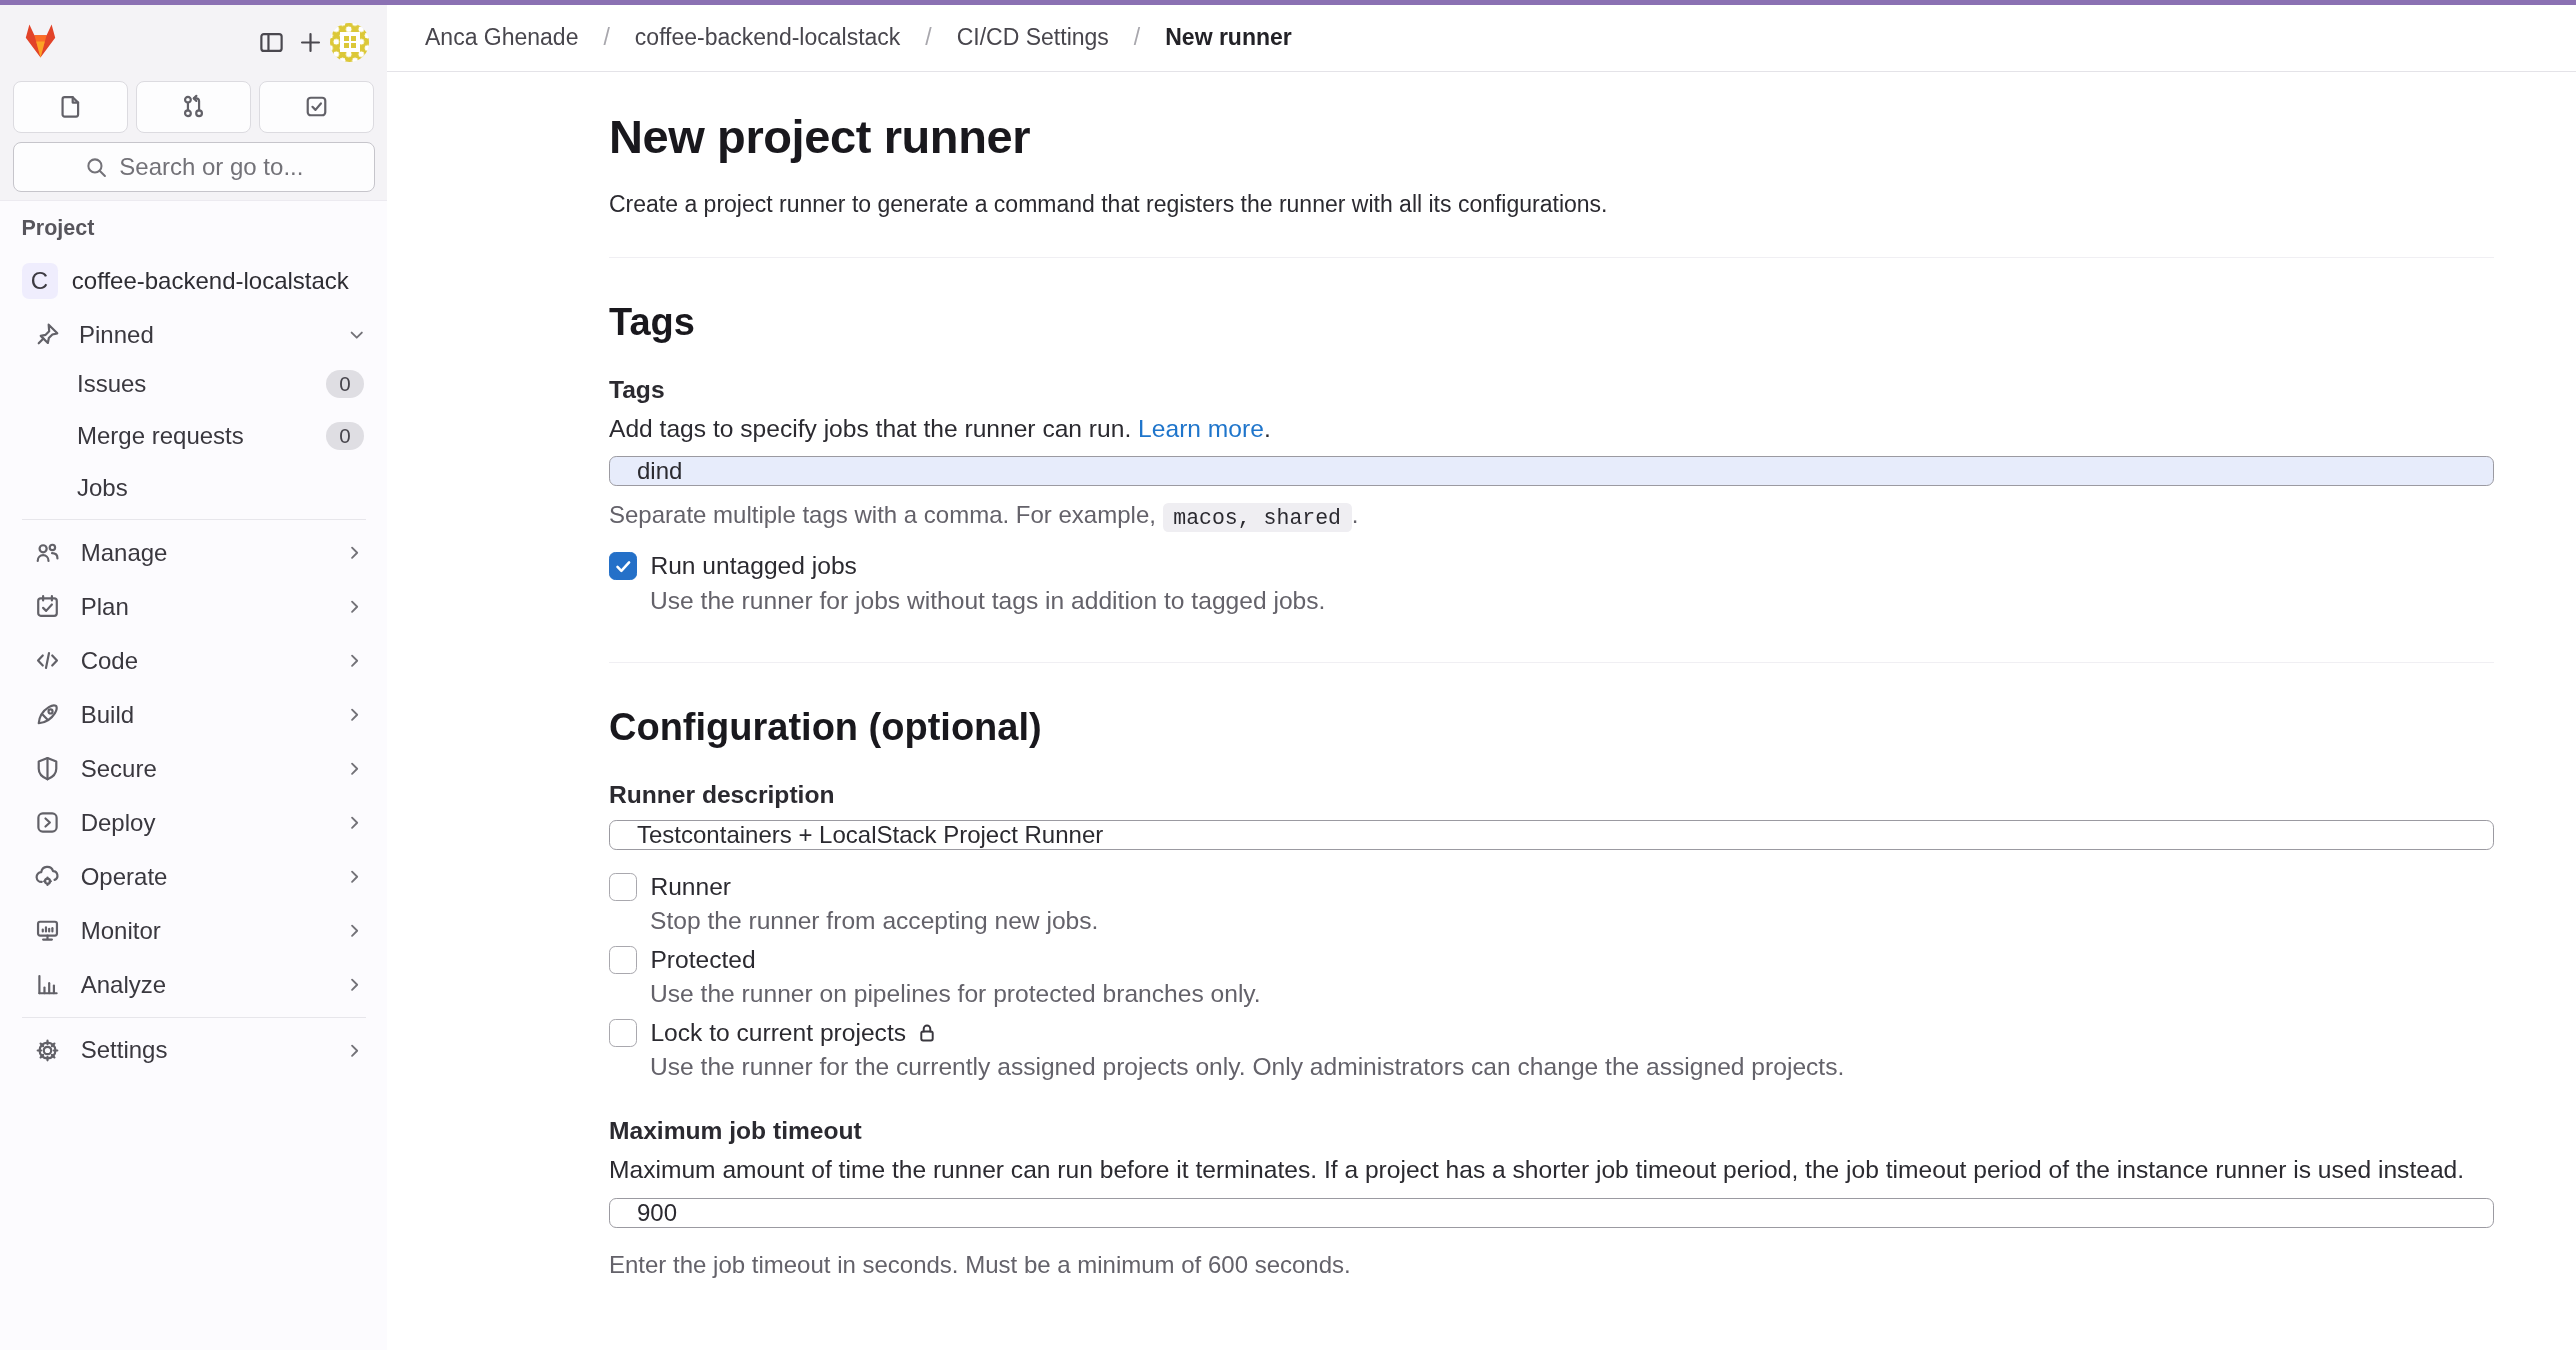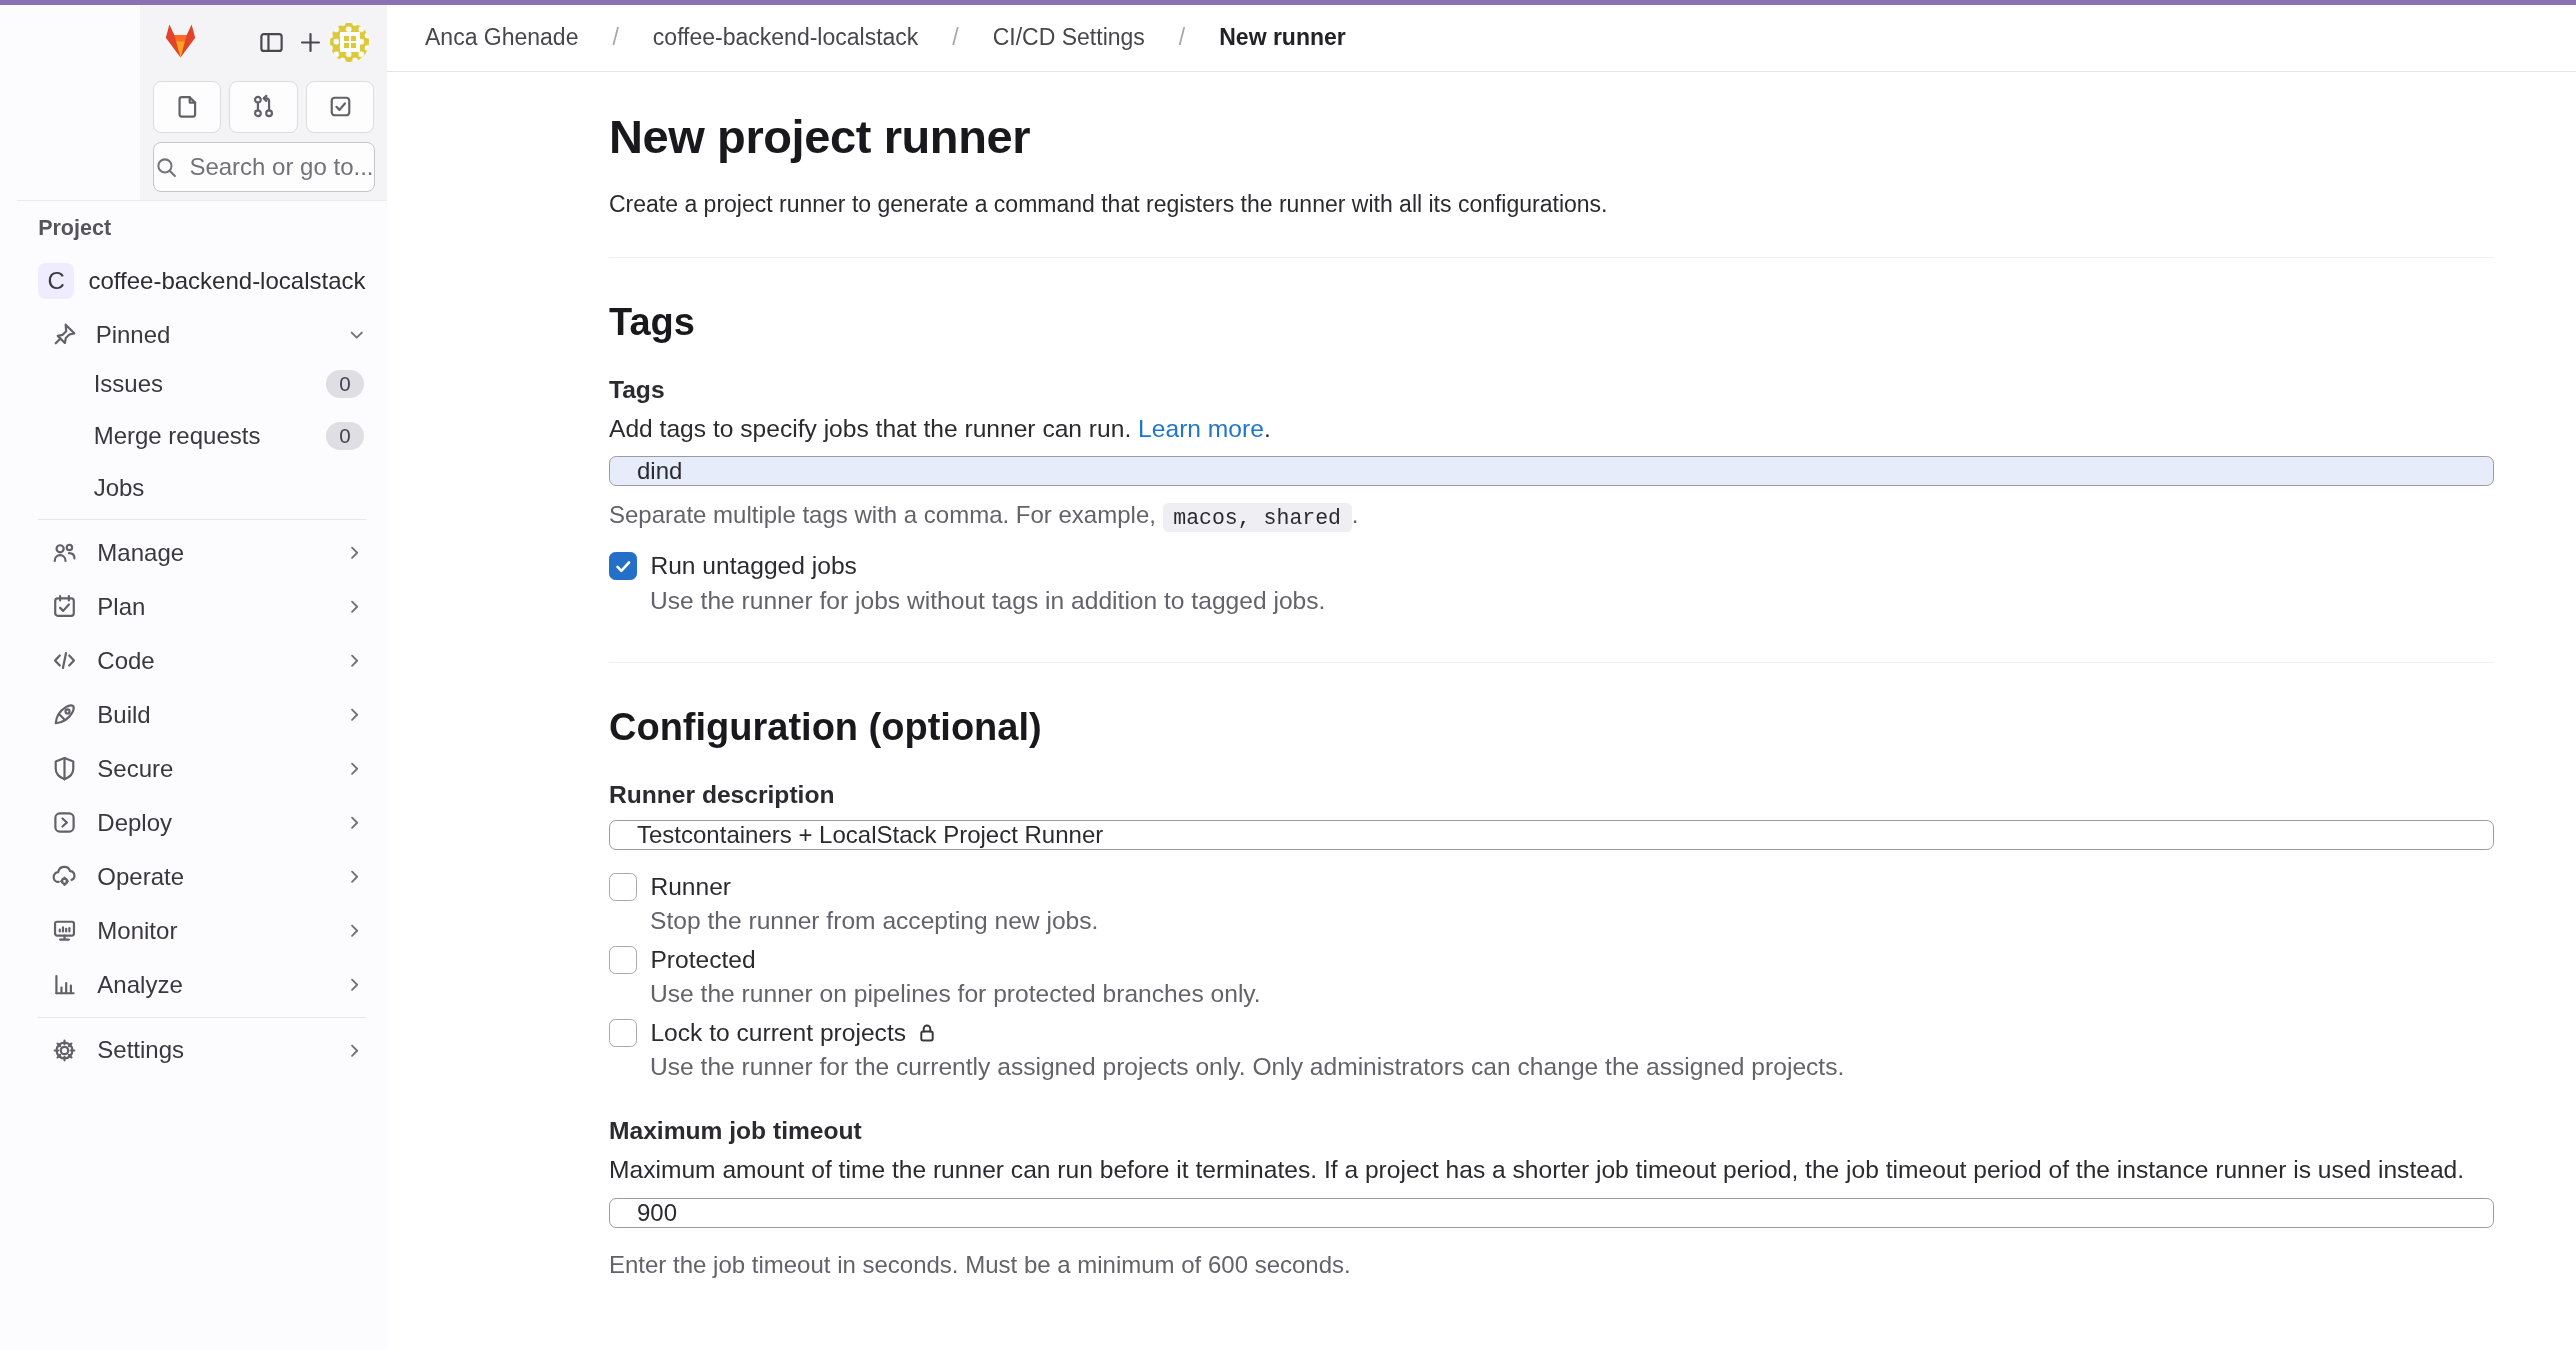--- a/index.html
+++ b/index.html
@@ -6,21 +6,21 @@
   html,body { width:2576px; height:1351px; overflow:hidden; }
   body {
     font-family:"Liberation Sans","DejaVu Sans",sans-serif;
     color:#28272d; background:#fff; position:relative;
   }
   .topstrip { position:absolute; top:0; left:0; right:0; height:4.5px; background:#8b71b3; z-index:10; }
 
   
   .sidebar {
     position:absolute; top:4.5px; left:0; bottom:0; width:388px;
-    background:#fcfbfe; border-right:0.9px solid #e6e5ea; display:flex; flex-direction:column;align-items:flex-end;
+    background:#fcfbfe; border-right:0.9px solid #e6e5ea; display:flex; flex-direction:column;
   }
   .sidebar-header { background:#f4f3f6; padding:11.6px 12.5px 8px 12.5px; }
   .sh-row1 { display:flex; align-items:center; height:52px; padding:0 5.4px 0 7.2px; }
   .sh-row1 .spacer { flex:1; }
   .hdr-iconbtn { width:39px; height:39px; display:flex; align-items:center; justify-content:center; border-radius:7.2px; cursor:pointer; }
   .hdr-iconbtn svg { width:27px; height:27px; }
   .avatar {
     width:39px; height:39px; border-radius:50%; background:#dcc838; position:relative; overflow:hidden;
     background-image:
       radial-gradient(#fff 2.7px, transparent 3.1px),
@@ -69,21 +69,21 @@
     display:flex; align-items:center; justify-content:center; font-size:20.6px; color:#47454c;
   }
   .nav-divider { height:0.9px; background:#e7e6eb; margin:5.4px 21.5px; }
   .nav-item { height:54px; display:flex; align-items:center; gap:19.7px; padding:0 21.5px 0 34px; font-size:24px; color:#3a383f; cursor:pointer; }
   .nav-item svg.ic { width:27px; height:27px; flex:none; }
   .nav-item svg.chev { width:21.5px; height:21.5px; margin-left:auto; }
 
   
   .main { position:absolute; top:4.5px; left:387px; right:0; bottom:0; background:#fff; }
   .breadcrumb-bar {
-    height:67px; border-bottom:0.9px solid #e4e3e8; display:flex; align-items:center; padding:0 38px; gap:34px;
+    height:67px; border-bottom:0.9px solid #e4e3e8; display:flex; align-items:center; padding:0 38px; gap:25px;
     font-size:23px; color:#48464d;
   }
   .crumb { cursor:pointer; }
   .crumb-sep { color:#a8a7ad; }
   .crumb-current { font-weight:700; color:#232227; }
 
   .content { position:absolute; top:68px; left:0; right:0; bottom:0; padding:36px 82px 0 222px; overflow:hidden; }
   h1.page-title { font-size:47px; font-weight:700; color:#19181d; letter-spacing:-0.4px; }
   .subtitle { margin-top:27px; font-size:23px; color:#2b2a30; }
   .hr { border:none; height:1.8px; background:#f0eff3; margin-top:39px; }

